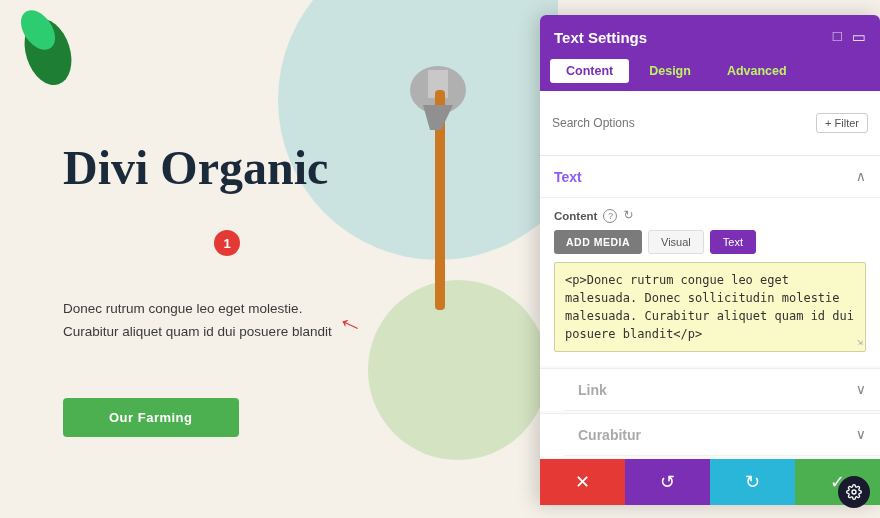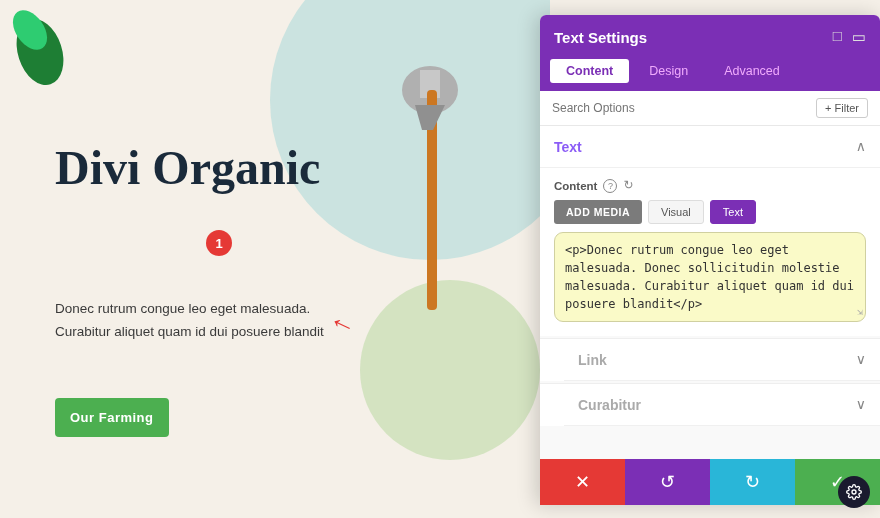--- a/index.html
+++ b/index.html
@@ -8,21 +8,21 @@
       height: 518px;
       font-family: 'Georgia', serif;
       overflow: hidden;
       position: relative;
       background: #f5f0e8;
     }
 
     
     .preview-area {
       position: absolute;
-      left: 0; top: 0;
+      left: 8px; top: 0;
       width: 550px;
       height: 518px;
       background: #f5f0e8;
       overflow: hidden;
     }
 
     
     .circle-teal {
       position: absolute;
       width: 320px;
@@ -78,21 +78,21 @@
     
     .cta-button {
       position: absolute;
       top: 398px;
       left: 55px;
       background: #4caf50;
       color: #fff;
       font-size: 13px;
       font-weight: bold;
       font-family: Arial, sans-serif;
-      padding: 12px 15px;
+      padding: 12px 46px;
       border-radius: 4px;
       border: none;
       cursor: pointer;
       letter-spacing: 0.5px;
     }
 
     
     .red-arrow {
       position: absolute;
       top: 305px;
@@ -173,35 +173,35 @@
       display: flex;
       padding: 0 10px 8px;
       gap: 4px;
     }
     .panel-tab {
       padding: 5px 16px;
       border-radius: 3px;
       font-size: 12.5px;
       font-family: Arial, sans-serif;
       cursor: pointer;
-      color: #f0abfc;
-      font-weight: 400;
+      color: #bef264;
+      font-weight: 700;
     }
     .panel-tab.active {
       background: #fff;
       color: #7b2fb5;
       font-weight: bold;
     }
 
     
     .panel-search {
       display: flex;
       align-items: center;
       border-bottom: 1px solid #e8e8e8;
-      padding: 7px 12px;
+      padding: 22px 12px;
       gap: 22px;
       background: #fff;
     }
     .panel-search input {
       border: none;
       outline: none;
       font-size: 12px;
       color: #888;
       flex: 1;
       font-family: Arial, sans-serif;
@@ -316,21 +316,21 @@
     .view-btn.active {
       background: #7b2fb5;
       color: #fff;
       border-color: #7b2fb5;
     }
 
     
     .text-editor {
       background: #fafac8;
       border: 1px solid #d0d0a0;
-      border-radius: 9px;
+      border-radius: 2px;
       padding: 8px 10px;
       font-size: 12px;
       font-family: monospace;
       color: #333;
       line-height: 1.5;
       min-height: 90px;
       position: relative;
     }
     .editor-resize {
       position: absolute;
@@ -400,21 +400,21 @@
       <ellipse cx="30" cy="42" rx="22" ry="34" fill="#1e7e34" transform="rotate(-18 30 42)"></ellipse>
       <ellipse cx="20" cy="20" rx="14" ry="22" fill="#2ecc71" transform="rotate(-35 20 20)"></ellipse>
     </svg>
   </div>
 
   <div class="main-heading">
     <span>Divi Organic</span><br>
   </div>
 
   <div class="sub-text">
-    <div>Donec rutrum congue leo eget malesuada.</div>
+    <div>Donec rutrum congue leo eget molestie.</div>
     <div>Curabitur aliquet quam id dui posuere blandit</div>
   </div>
 
   <button class="cta-button">Our Farming</button>
 
   <div class="shovel-illustration">
     <svg width="90" height="280" viewBox="0 0 90 280">
 
       <ellipse cx="45" cy="30" rx="28" ry="24" fill="#b0b0b0"></ellipse>
       <rect x="35" y="10" width="20" height="28" fill="#c8c8c8"></rect>

